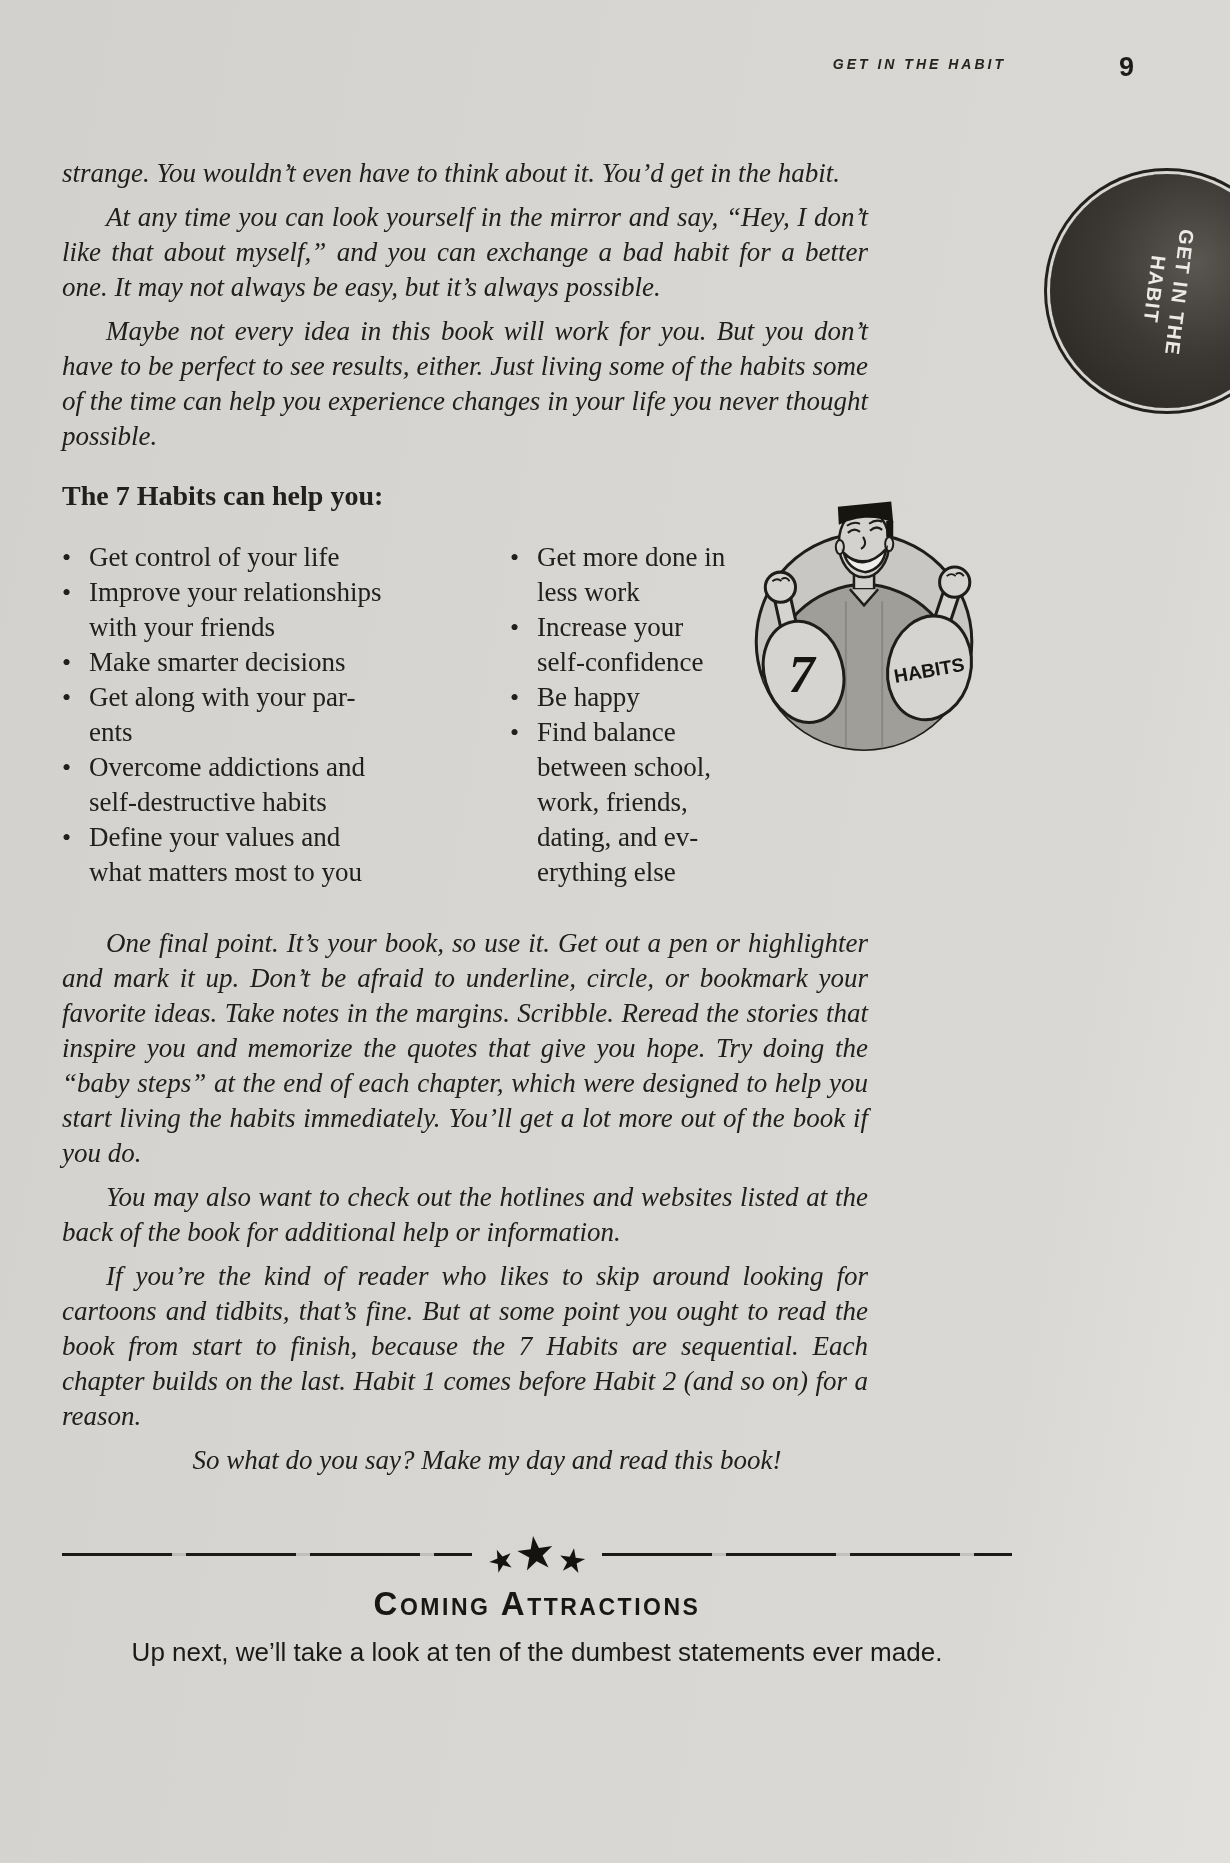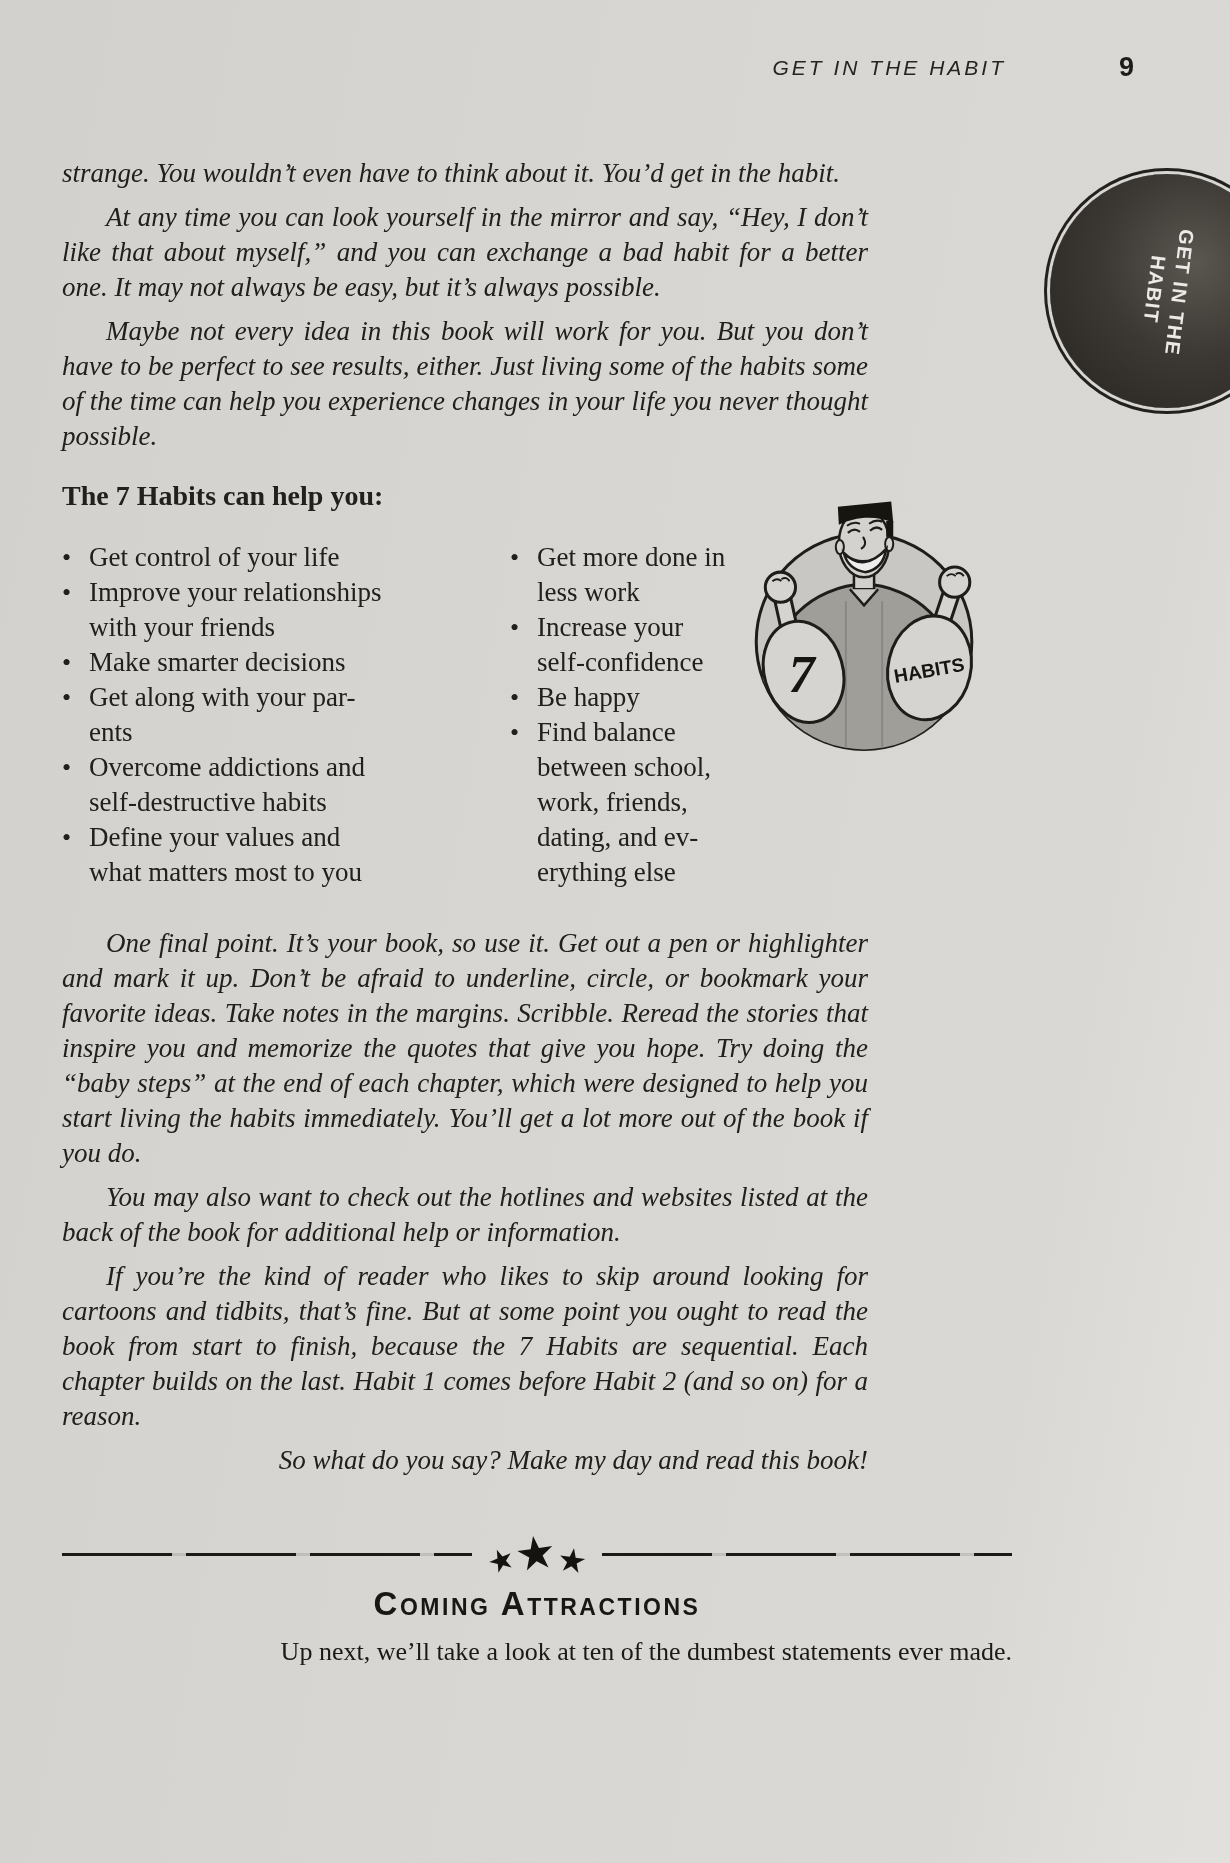--- a/index.html
+++ b/index.html
@@ -8,21 +8,21 @@
     width:1230px;height:1863px;
     overflow:hidden;
     background:linear-gradient(100deg,#d3d1ce 0%,#d8d6d2 45%,#dad8d4 80%,#e2e0dd 97%);
     font-family:"Liberation Serif",serif;
     color:#21201c;
   }
   
   .running-title{
     position:absolute;top:56px;right:224px;
     font-family:"Liberation Sans",sans-serif;
-    font-style:italic;font-weight:400;font-size:21px;
+    font-style:italic;font-weight:700;font-size:14px;
     letter-spacing:3px;color:#26241f;white-space:nowrap;
   }
   .page-number{
     position:absolute;top:52px;right:96px;
     font-family:"Liberation Sans",sans-serif;
     font-weight:700;font-size:27px;color:#1d1c19;
   }
   
   .side-tab{
     position:absolute;top:174px;right:-54px;
@@ -38,21 +38,21 @@
     font-weight:700;font-size:20px;line-height:25px;
     letter-spacing:1.5px;color:#eceae6;white-space:nowrap;
   }
   
   .text-block{
     position:absolute;left:62px;top:156px;width:806px;
     font-size:27px;line-height:35px;
   }
   .text-block p{margin:0;text-align:justify;font-style:italic;}
   p.indent{text-indent:44px;margin-top:9px;}
-  p.no-justify{text-align:right;}
+  p.no-justify{text-align:center;}
   .habits-heading{
     font-weight:700;font-size:28px;line-height:40px;
     margin-top:22px;margin-bottom:24px;
   }
   .bullets-row{display:flex;align-items:center;}
   ul.bullets{list-style:none;margin:0;padding:0;}
   ul.bullets li{
     position:relative;padding-left:27px;margin:0;
     white-space:pre-line;line-height:35px;
   }
@@ -80,22 +80,22 @@
   .star-sm-l{font-size:30px;transform:rotate(-22deg) translateY(4px);}
   .star-lg{font-size:46px;transform:rotate(-8deg);margin:0 2px;line-height:40px;}
   .star-sm-r{font-size:33px;transform:rotate(8deg) translateY(5px);}
   .coming-heading{
     width:950px;text-align:center;margin-top:12px;
     font-family:"Liberation Sans",sans-serif;
     font-variant:small-caps;font-weight:700;font-size:33px;
     letter-spacing:2.5px;color:#181713;
   }
   .footer-line{
-    width:950px;text-align:right;
-    font-family:Liberation Serif, serif;
+    width:950px;text-align:center;
+    font-family:Liberation Sans, sans-serif;
     font-size:26px;line-height:34px;color:#1b1a17;
   }
   .footer-line.first{margin-top:14px;}
 </style>
 </head>
 <body>
 
 <div class="page">
 
   <div class="running-title">GET IN THE HABIT</div>

